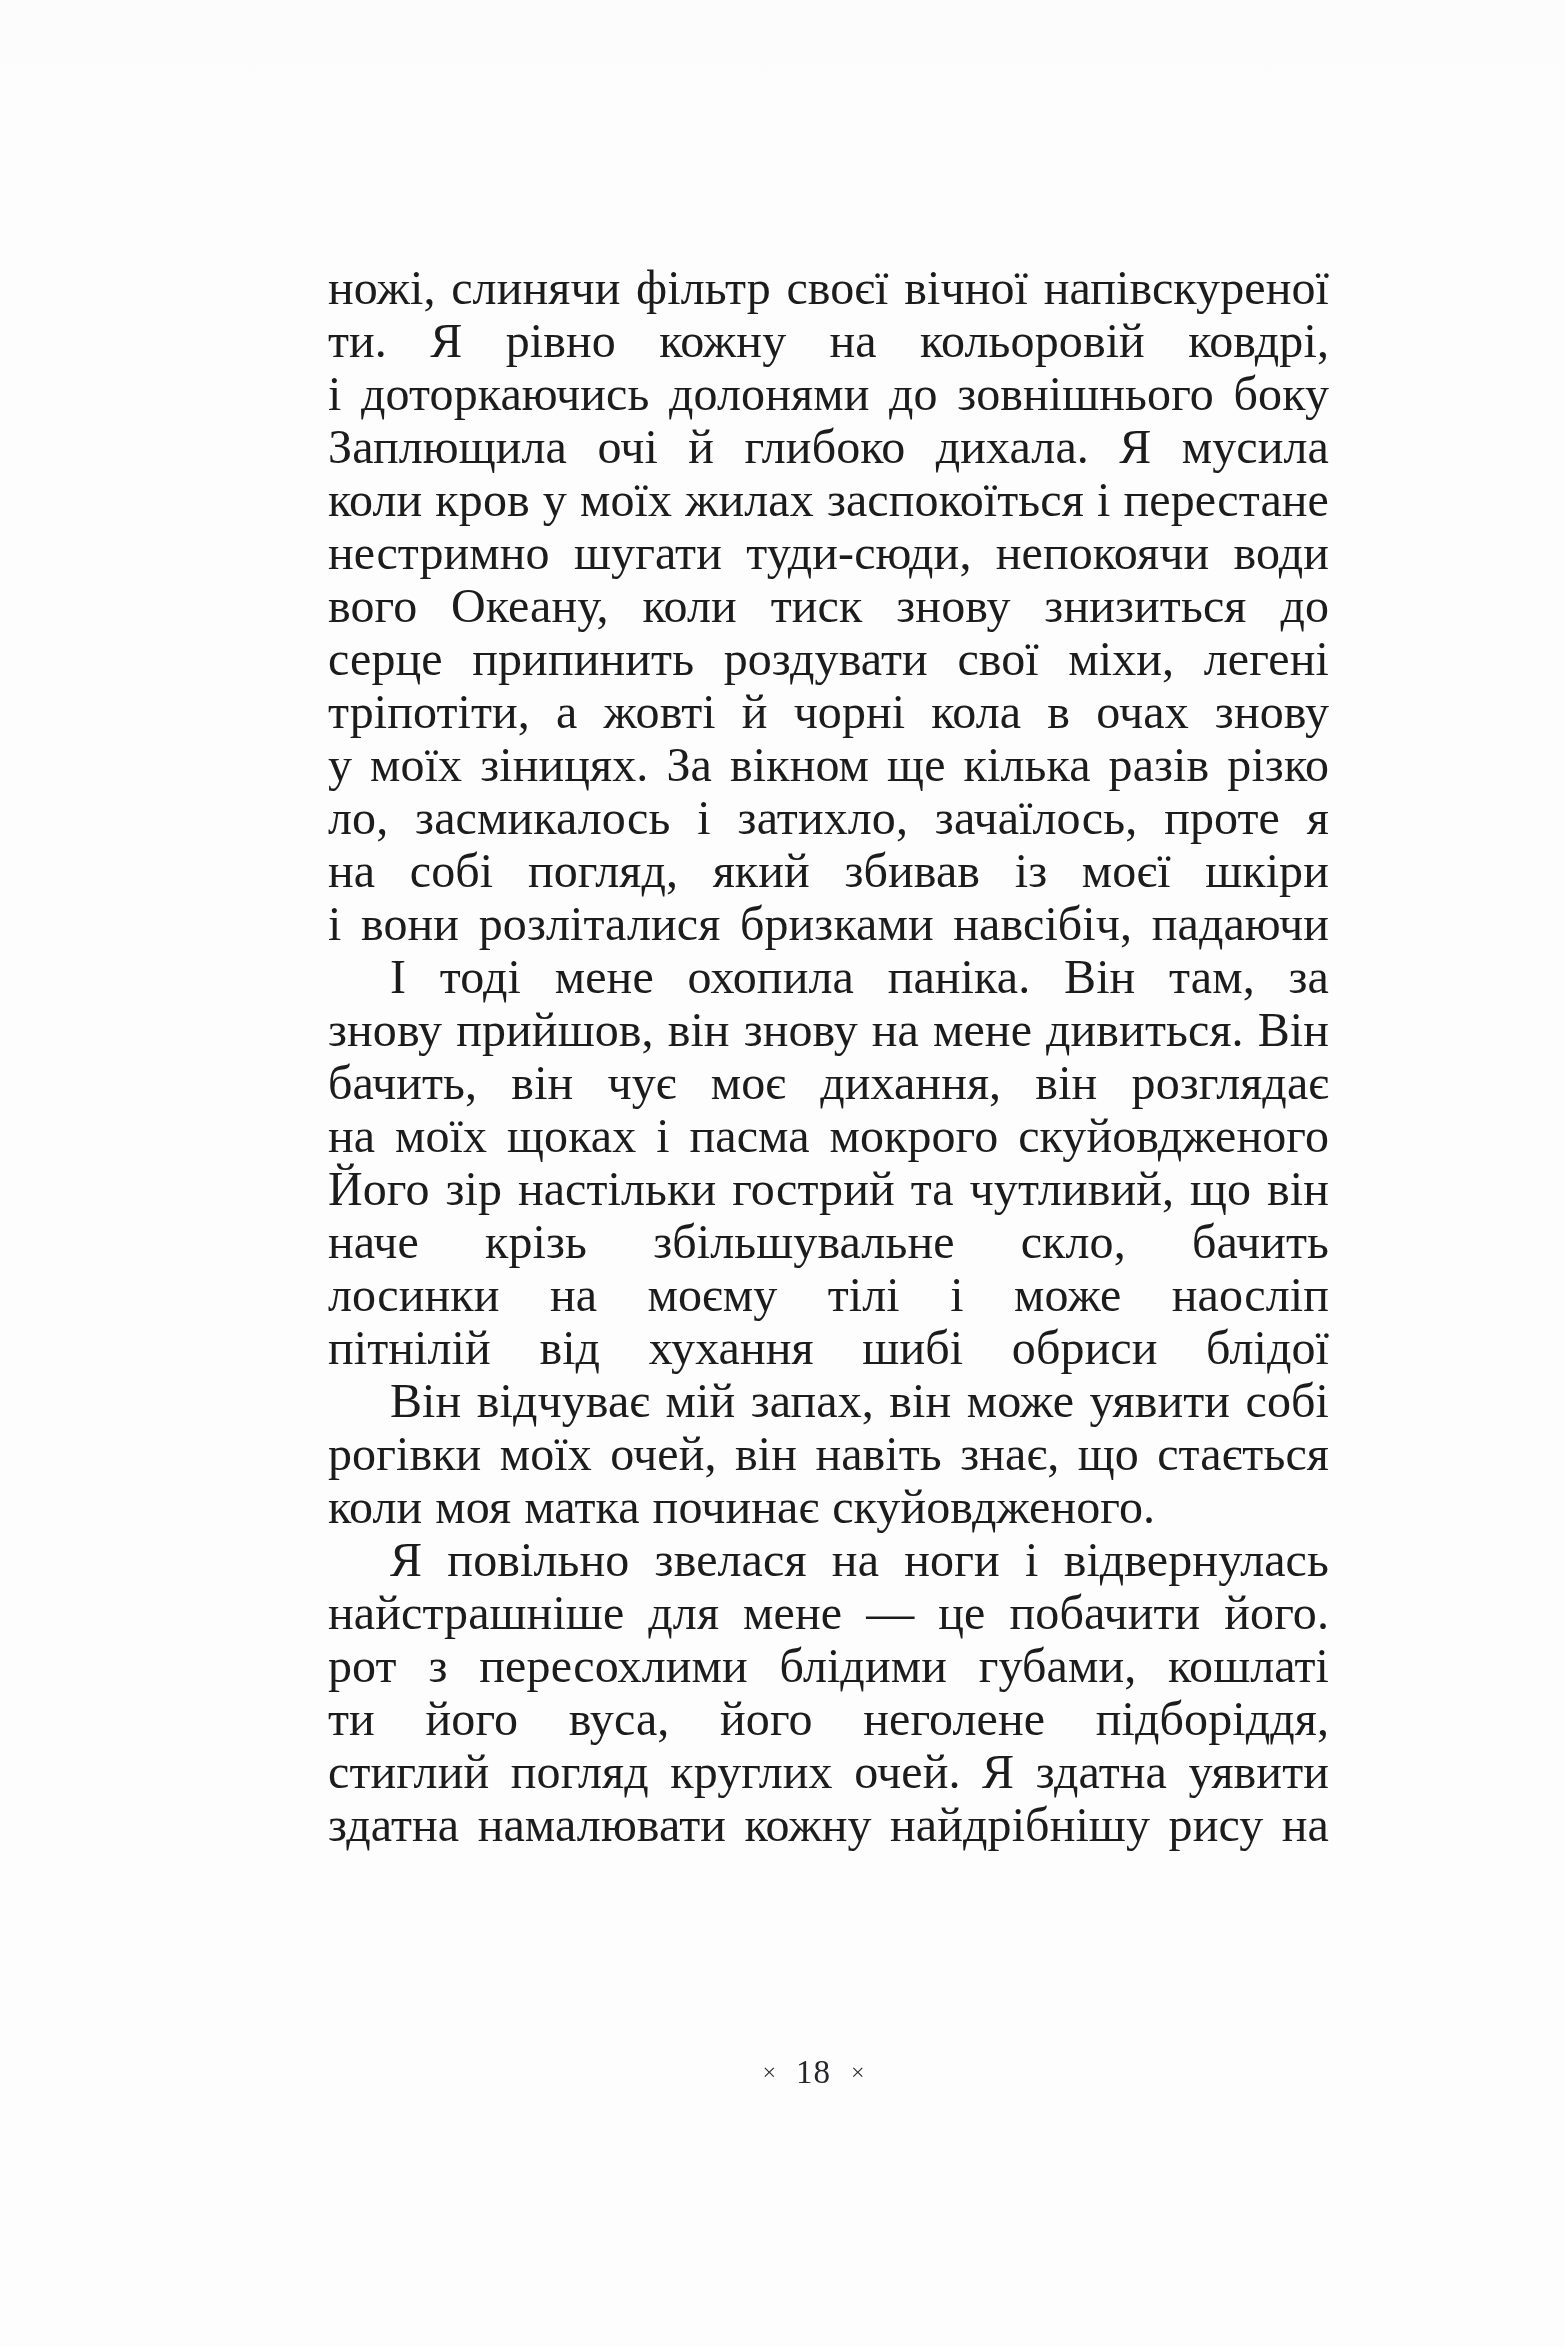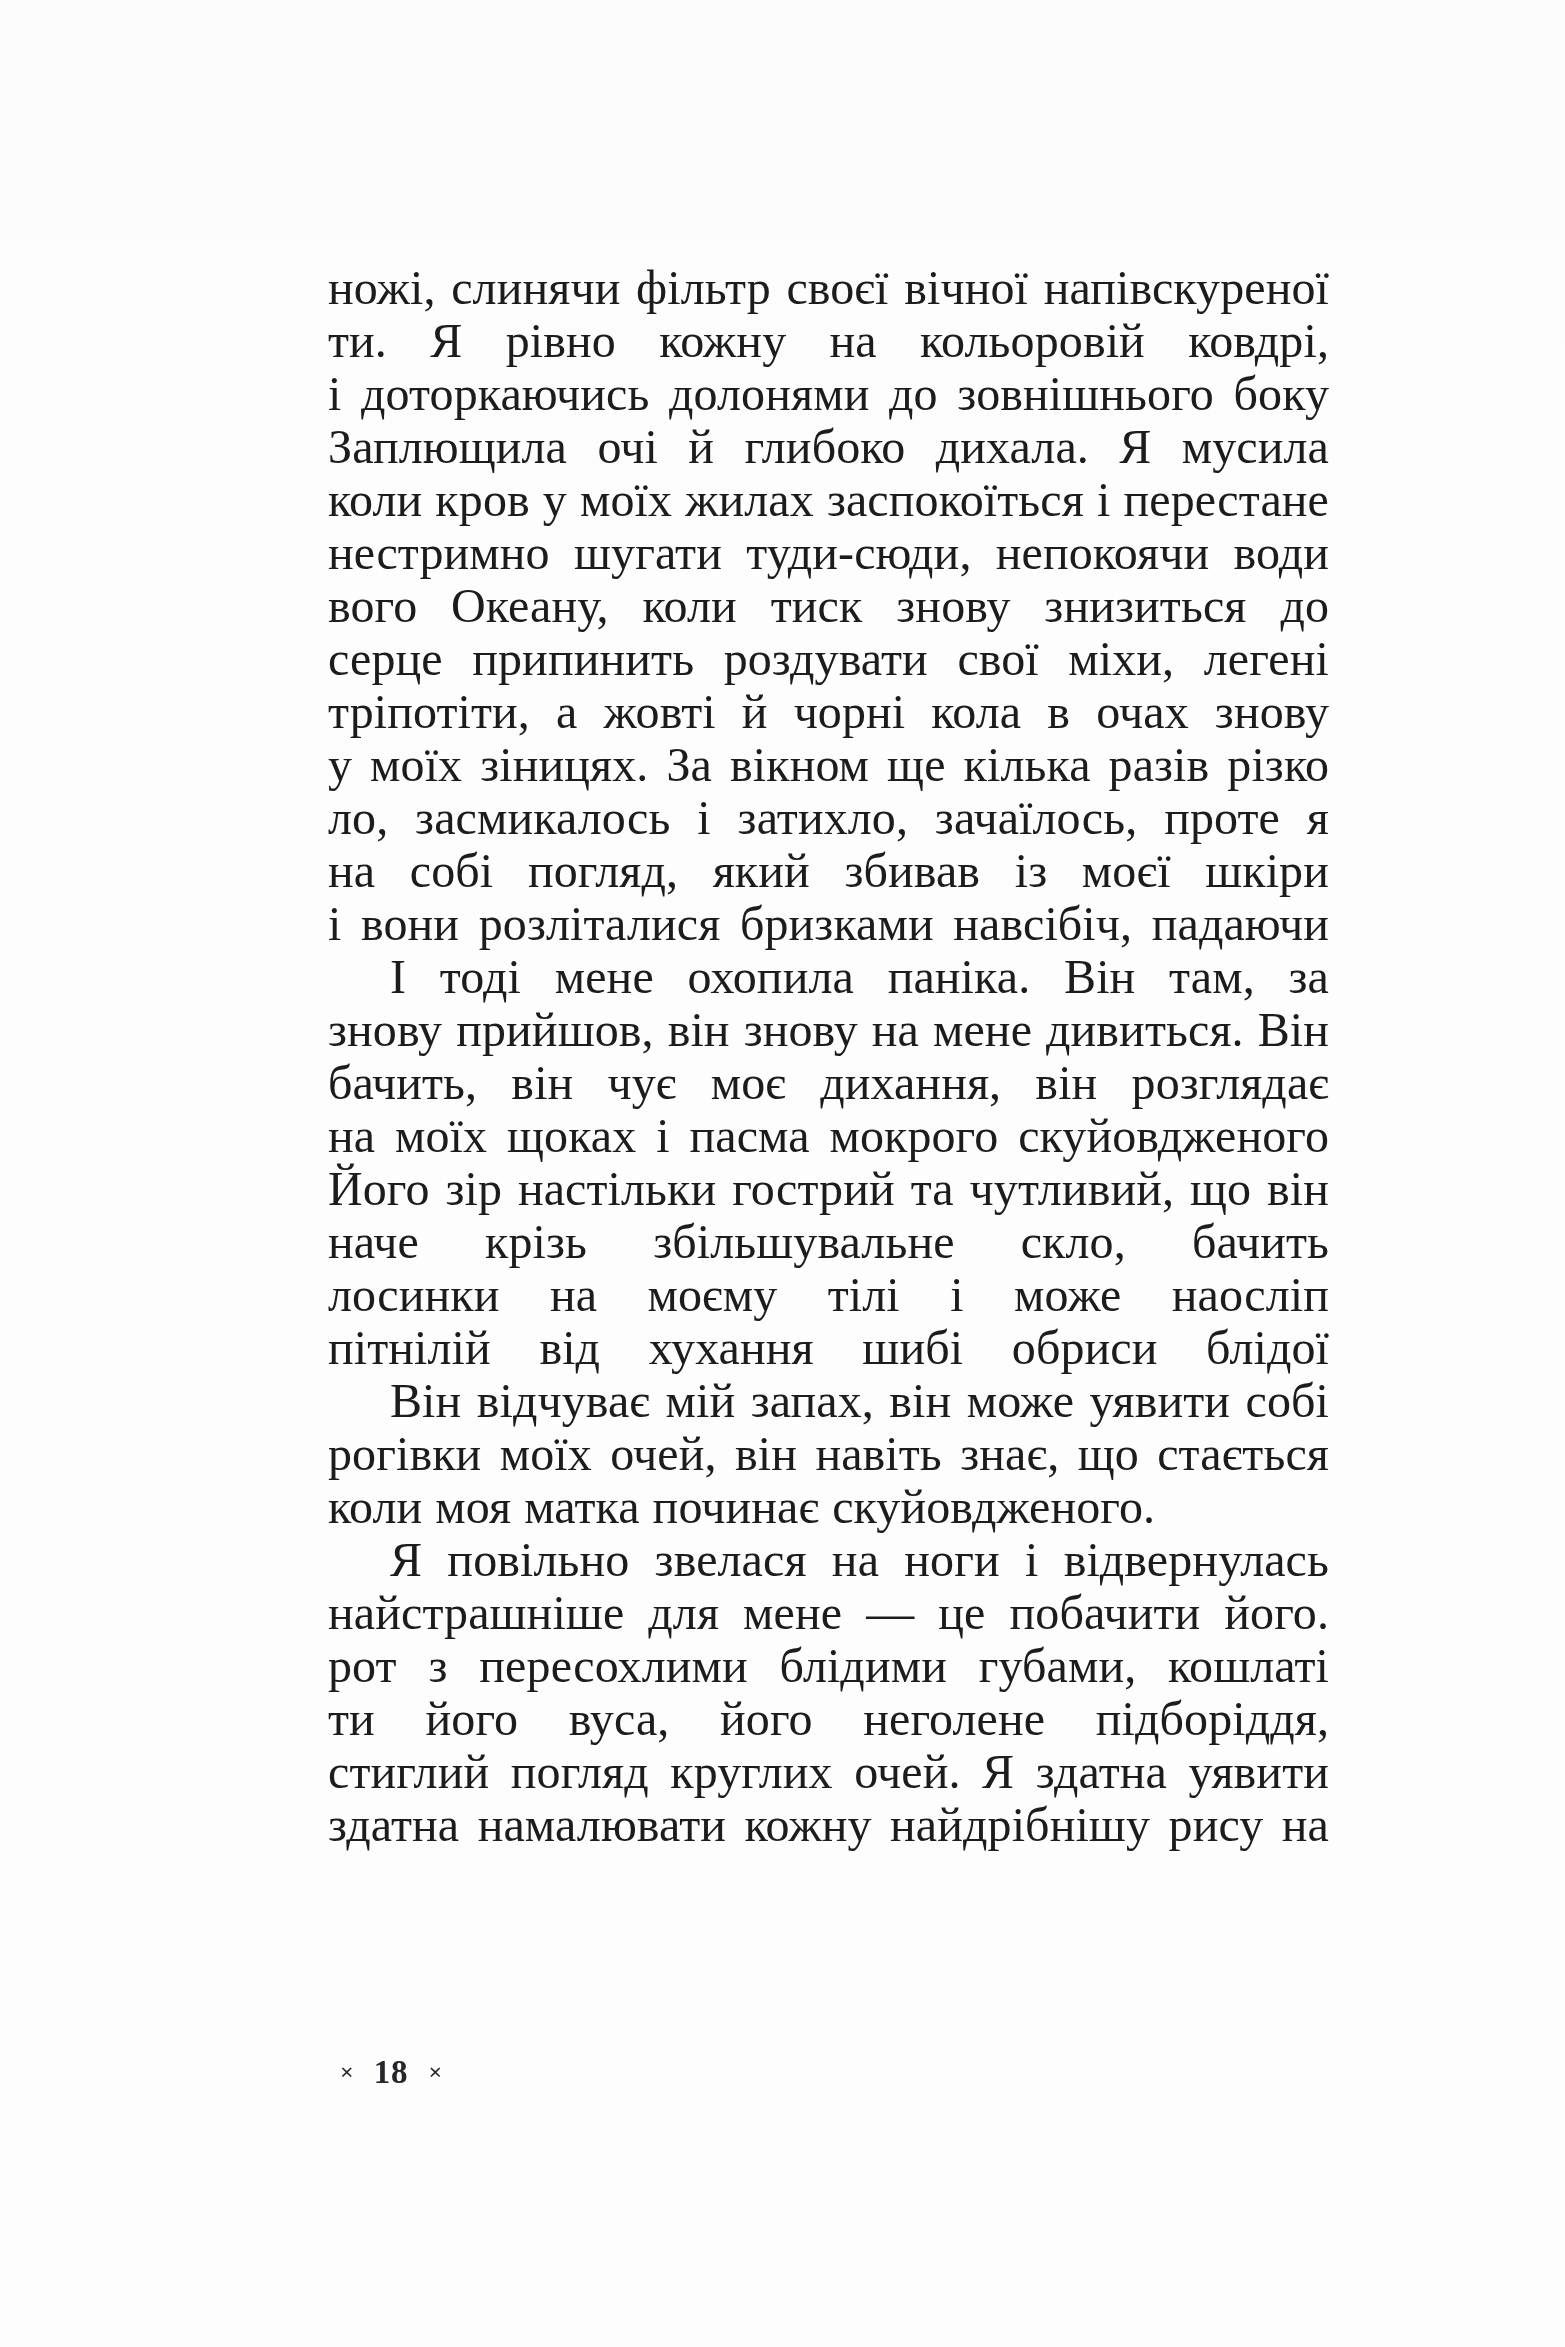--- a/index.html
+++ b/index.html
@@ -40,27 +40,26 @@
   }
   .line.just {
     text-align: justify;
     text-align-last: justify;
   }
   .line.indent {
     text-indent: 62px;
   }
   .page-footer {
     position: absolute;
-    left: 320px;
+    left: 313px;
     top: 2054px;
     width: 1001px;
-    text-align: left;
+    text-align: center;
     white-space: nowrap;
     color: #26262b;
-    font-weight: bold;
   }
   .page-footer .mark {
     font-size: 24px;
     display: inline-block;
     vertical-align: 2.8px;
     margin: 0 20px;
     color: #2b2b30;
   }
   .page-footer .num {
     font-size: 33px;

